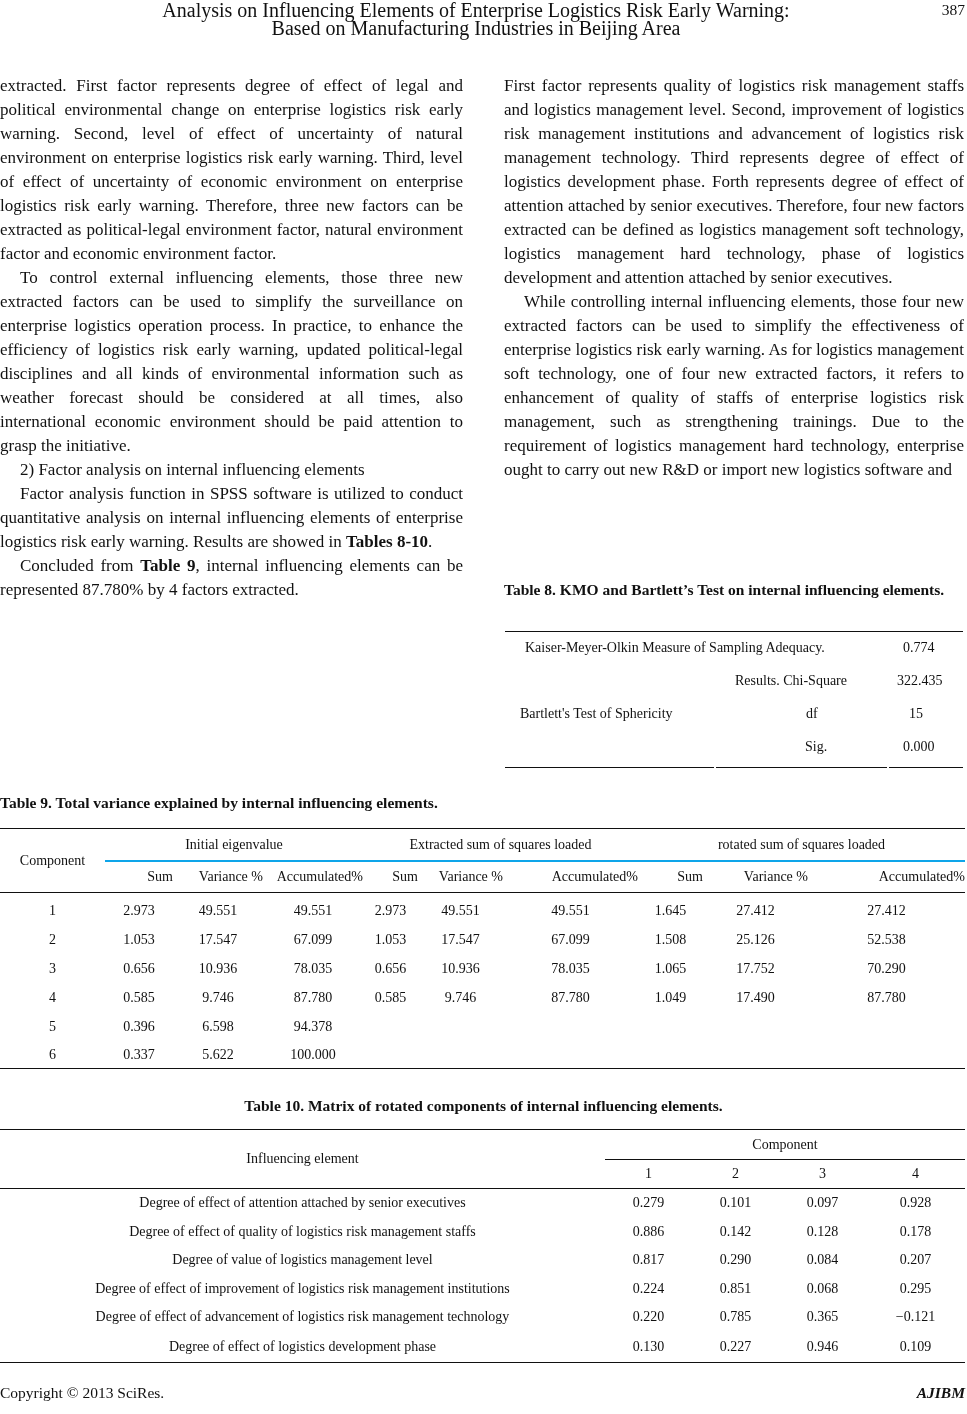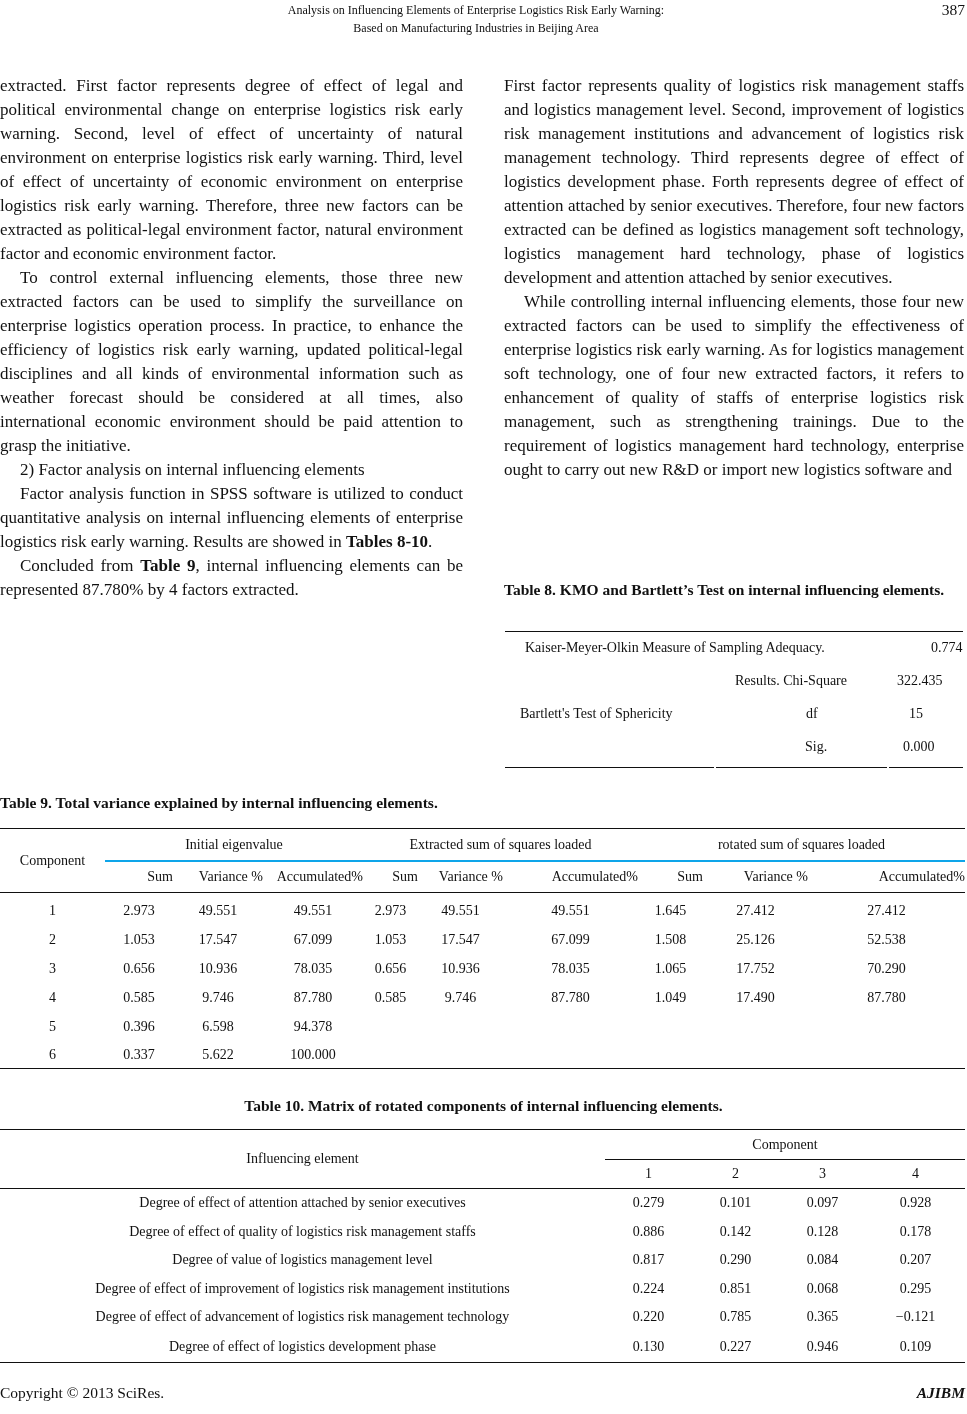--- a/index.html
+++ b/index.html
@@ -1,18 +1,18 @@
 <!DOCTYPE html>
 <html><head>
 <meta charset="utf-8">
 <style>
   html, body { margin: 0; padding: 0; background: #ffffff; }
   body { width: 967px; height: 1414px; position: relative; font-family: "Liberation Serif", serif; color: #111; overflow: hidden; }
   .header { position: absolute; top: 0; left: 0; width: 967px; height: 40px; }
-  .header .title { position: absolute; left: 0; width: 952px; text-align: center; font-size: 12px; line-height: 18px; top: 1px; }
+  .header .title { position: absolute; left: 0; width: 952px; text-align: center; font-size: 20px; line-height: 18px; top: 1px; }
   .header .title div { white-space: nowrap; }
   .header .pageno { position: absolute; right: 2px; top: 1px; font-size: 15.5px; }
 
   .col { position: absolute; top: 74px; font-size: 17px; line-height: 24px; text-align: justify; }
   .col.left { left: 0; width: 463px; }
   .col.right { left: 504px; width: 460px; top: 74px; }
   .col p { margin: 0; }
   .col p.ind { text-indent: 20px; }
   .col b { font-weight: bold; }
 
@@ -65,21 +65,21 @@
 
 <div class="col right">
   <p>First factor represents quality of logistics risk management staffs and logistics management level. Second, improvement of logistics risk management institutions and advancement of logistics risk management technology. Third represents degree of effect of logistics development phase. Forth represents degree of effect of attention attached by senior executives. Therefore, four new factors extracted can be defined as logistics management soft technology, logistics management hard technology, phase of logistics development and attention attached by senior executives.</p>
   <p class="ind">While controlling internal influencing elements, those four new extracted factors can be used to simplify the effectiveness of enterprise logistics risk early warning. As for logistics management soft technology, one of four new extracted factors, it refers to enhancement of quality of staffs of enterprise logistics risk management, such as strengthening trainings. Due to the requirement of logistics management hard technology, enterprise ought to carry out new R&amp;D or import new logistics software and</p>
 </div>
 
 <div class="t8cap">Table 8. KMO and Bartlett’s Test on internal influencing elements.</div>
 <div class="t8">
   <div class="topline"></div>
   <div class="cell" style="left:20px; top:9px;">Kaiser-Meyer-Olkin Measure of Sampling Adequacy.</div>
-  <div class="cell" style="left:398px; top:9px;margin-left:28px;">0.774</div>
+  <div class="cell" style="left:398px; top:9px;">0.774</div>
   <div class="cell" style="left:15px; top:75px;">Bartlett's Test of Sphericity</div>
   <div class="cell" style="left:230px; top:42px;">Results. Chi-Square</div>
   <div class="cell" style="left:392px; top:42px;">322.435</div>
   <div class="cell" style="left:301px; top:75px;">df</div>
   <div class="cell" style="left:404px; top:75px;">15</div>
   <div class="cell" style="left:300px; top:108px;">Sig.</div>
   <div class="cell" style="left:398px; top:108px;">0.000</div>
   <div style="position:absolute; top:136px; left:0; width:209px; border-top:1.5px solid #111;"></div>
   <div style="position:absolute; top:136px; left:211px; width:171px; border-top:1.5px solid #111;"></div>
   <div style="position:absolute; top:136px; left:384px; width:74px; border-top:1.5px solid #111;"></div>

